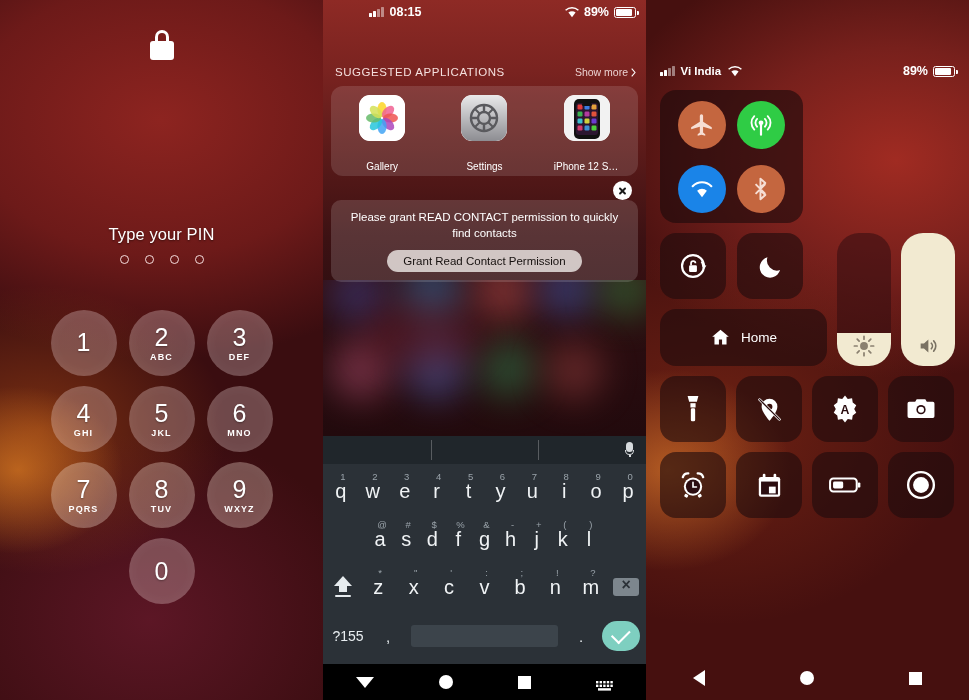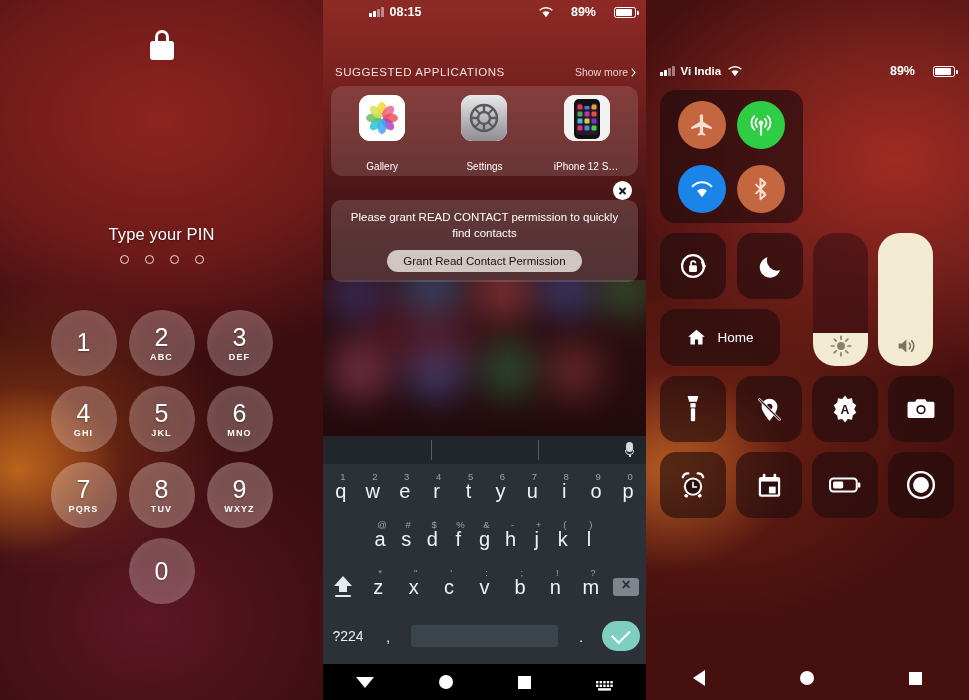--- a/index.html
+++ b/index.html
@@ -43,21 +43,21 @@
     background:linear-gradient(180deg,#8e2a25 0%,#7a2320 10%,#5a1a19 22%,#3c1113 34%,#2b0d10 46%,#220a0d 62%,#1a0709 72%);
   }
   .p2-blurbg{position:absolute;left:0;top:280px;width:323px;height:155px;overflow:hidden;}
   .blob{position:absolute;border-radius:50%;filter:blur(17px);opacity:.55;}
 
   .p2-status{position:absolute;left:0;right:0;top:0;height:24px;display:flex;align-items:center;
     padding:0 10px;color:#fff;font-size:12.5px;font-weight:700;margin-left:36px;}
   .sig-bars{display:flex;align-items:flex-end;gap:1.5px;height:10px;margin-right:6px;}
   .sig-bars i{display:block;width:2.5px;background:#fff;border-radius:.5px;}
   .sig-bars i.b1{height:4px}.sig-bars i.b2{height:6px}.sig-bars i.b3{height:8px;opacity:.45}.sig-bars i.b4{height:10px;opacity:.45}
-  .st-right{margin-left:auto;display:flex;align-items:center;gap:18px;font-size:12.5px;font-weight:700;}
+  .st-right{margin-left:auto;display:flex;align-items:center;gap:5px;font-size:12.5px;font-weight:700;}
   .wifi-ic{width:14px;height:11px;position:relative;}
   .batt{width:22px;height:11px;border:1.4px solid #fff;border-radius:2.5px;position:relative;box-sizing:border-box;padding:1px;}
   .batt::after{content:"";position:absolute;right:-3.5px;top:3px;width:2px;height:4px;background:#fff;border-radius:0 1px 1px 0;}
   .batt i{display:block;height:100%;background:#fff;border-radius:1px;}
 
   .searchrow{position:absolute;left:0;right:0;top:28px;display:flex;align-items:center;padding:0 8px;gap:8px;}
   .searchbar{flex:1;height:30px;border-radius:16px;background:rgba(240,225,222,.28);display:flex;align-items:center;padding:0 10px;gap:9px;}
   .x-ic{width:14px;height:14px;position:relative;flex:none;}
   .x-ic::before,.x-ic::after{content:"";position:absolute;left:0;top:6px;width:14px;height:2.2px;background:#fff;border-radius:2px;}
   .x-ic::before{transform:rotate(45deg)}.x-ic::after{transform:rotate(-45deg)}
@@ -139,21 +139,21 @@
   .circ{width:48px;height:48px;border-radius:50%;display:flex;align-items:center;justify-content:center;}
   .tile-music{width:142px;height:133px;flex-direction:column;justify-content:center;gap:0;}
   .music-label{color:#fff;font-size:10.5px;margin-top:6px;}
   .music-ctrls{display:flex;align-items:center;gap:26px;margin-top:18px;}
   .tri-r{width:0;height:0;border-top:11px solid transparent;border-bottom:11px solid transparent;border-left:17px solid #fff;}
   .dtri{display:flex;}
   .dtri .t{width:0;height:0;border-top:8px solid transparent;border-bottom:8px solid transparent;}
   .dtri.prev .t{border-right:11px solid #fff;}
   .dtri.next .t{border-left:11px solid #fff;}
   .sq-tile{width:66px;height:66px;border-radius:16px;background:rgba(30,11,13,.62);display:flex;align-items:center;justify-content:center;}
-  .home-tile{width:120px;height:57px;border-radius:16px;background:rgba(30,11,13,.62);display:flex;align-items:center;justify-content:center;gap:10px;}
+  .home-tile{width:167px;height:57px;border-radius:16px;background:rgba(30,11,13,.62);display:flex;align-items:center;justify-content:center;gap:10px;}
   .home-label{color:#fff;font-size:13.5px;}
   .slider{width:55px;height:133px;border-radius:22px;overflow:hidden;position:relative;background:rgba(50,12,16,.55);}
   .slider .fill{position:absolute;left:0;bottom:0;width:100%;background:#f2ead1;}
   .slider .ic{position:absolute;left:0;right:0;bottom:9px;display:flex;justify-content:center;}
   .grid4{display:flex;gap:10px;margin-bottom:10px;}
   .p3-nav{position:absolute;left:0;bottom:0;width:323px;height:44px;display:flex;align-items:center;justify-content:space-around;}
   .nav-tri-l{width:0;height:0;border-top:8px solid transparent;border-bottom:8px solid transparent;border-right:12px solid #fff;}
 </style>
 </head>
 <body>
@@ -477,21 +477,21 @@
             </div>
           <div class="key">
               <span class="sup">?</span>
               <span class="main">m</span>
             </div>
           <div class="key">
             <span class="del-ic"></span>
           </div>
         </div>
         <div class="kb-row last">
-          <div class="k-num">?224</div>
+          <div class="k-num">?155</div>
           <div class="k-comma">,</div>
           <div class="spacebar"></div>
           <div class="k-dot">.</div>
           <div class="enter">
               <i>
                 <span class="chk"></span>
               </i>
             </div>
         </div>
       </div>

